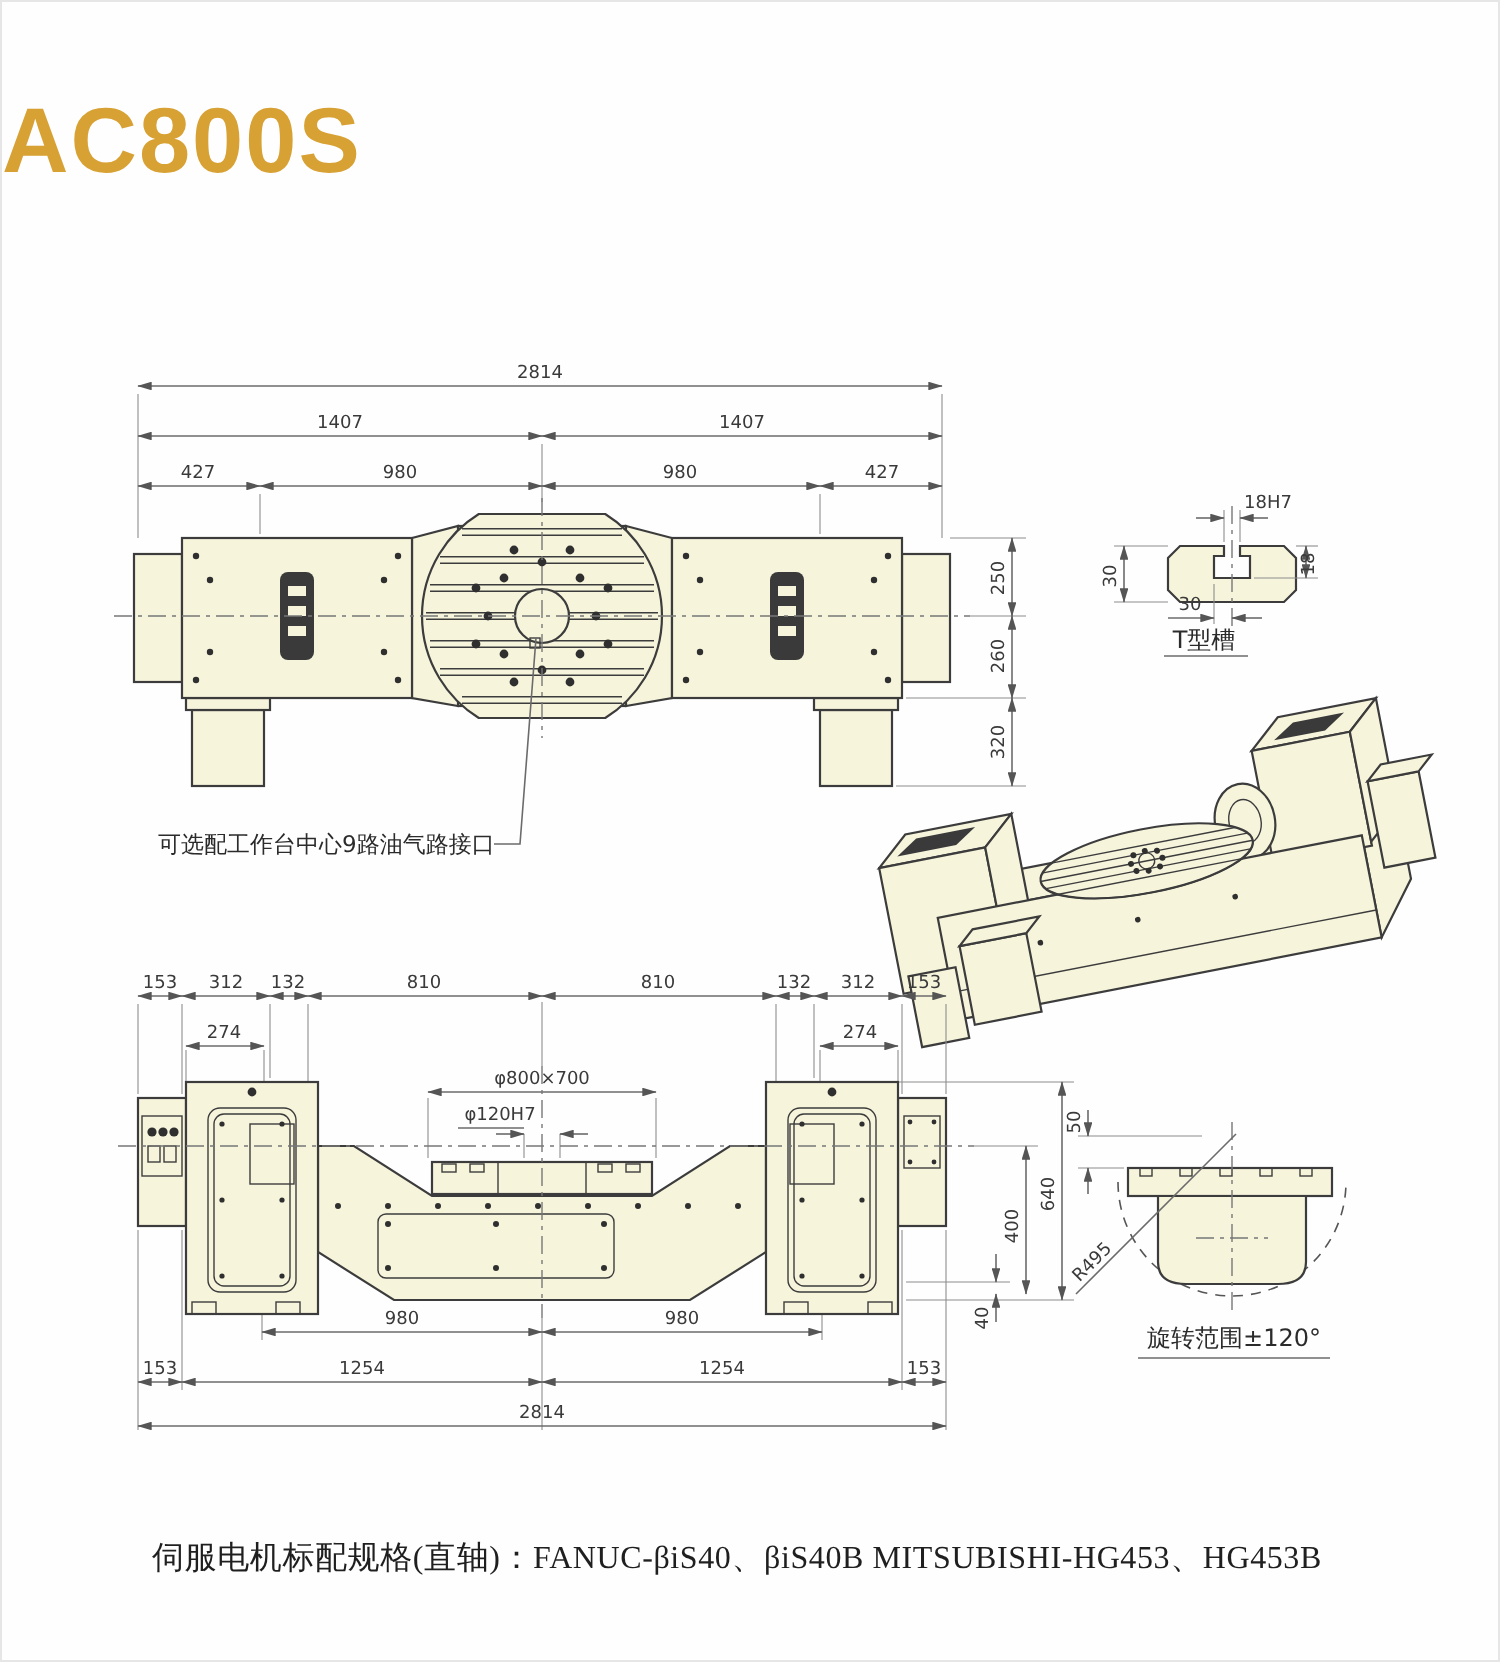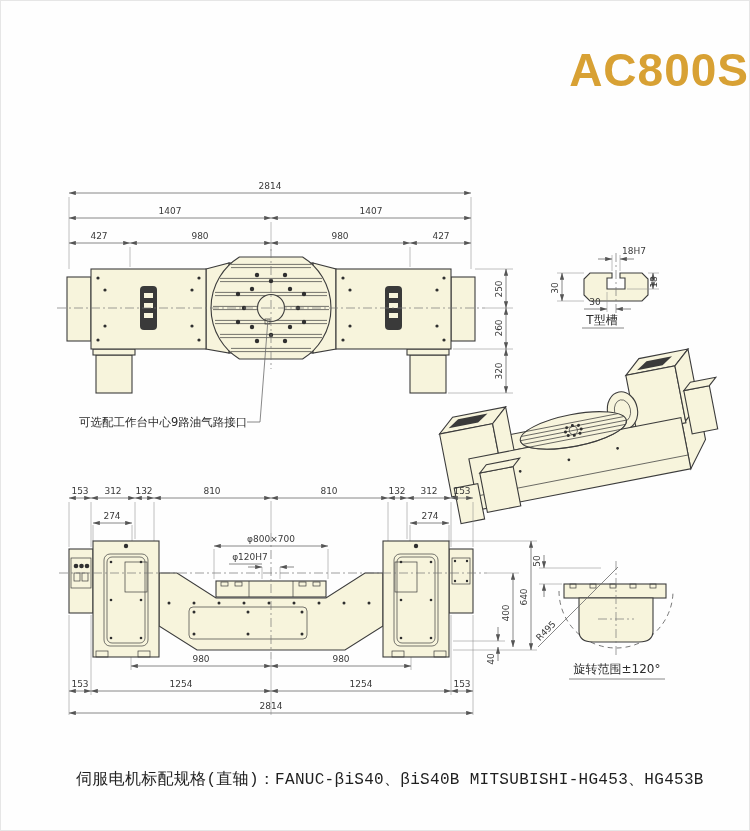--- a/index.html
+++ b/index.html
@@ -1,18 +1,18 @@
 <!DOCTYPE html>
 <html><head>
 <meta charset="utf-8">
 <style>
   html,body{margin:0;padding:0;background:#fff;}
   #page{position:relative;width:750px;height:831px;background:#FEFEFE;border:1px solid #E6E6E6;box-sizing:border-box;overflow:hidden;font-family:"Liberation Sans",sans-serif;}
-  #title{position:absolute;top:42px;left:0;width:100%;text-align:right;font-size:46px;font-weight:bold;letter-spacing:1px;color:#D8A134;font-family:"Liberation Sans",sans-serif;}
-  #footer{position:absolute;top:768px;left:75px;font-size:16px;color:#1F1F1F;letter-spacing:0.3px;white-space:nowrap;font-family:Liberation Mono, monospace;}
+  #title{position:absolute;top:42px;left:0;width:100%;text-align:left;font-size:46px;font-weight:bold;letter-spacing:1px;color:#D8A134;font-family:"Liberation Sans",sans-serif;}
+  #footer{position:absolute;top:768px;left:75px;font-size:16px;color:#1F1F1F;letter-spacing:0.3px;white-space:nowrap;font-family:Liberation Serif, serif;}
   svg{position:absolute;top:0;left:0;}
   .obj{fill:#F7F4DC;stroke:#3C3C3C;stroke-width:1.1;}
   .objt{fill:none;stroke:#3C3C3C;stroke-width:0.7;}
   .dark{fill:#3A3A3A;stroke:none;}
   .lite{fill:#F7F4DC;stroke:none;}
   .dot{fill:#2F2F2F;stroke:none;}
   .dim{stroke:#6B6B6B;stroke-width:0.8;fill:none;}
   .ext{stroke:#8C8C8C;stroke-width:0.55;fill:none;}
   .cl{stroke:#777;stroke-width:0.7;fill:none;stroke-dasharray:9 3 2 3;}
   .dash{stroke:#555;stroke-width:0.8;fill:none;stroke-dasharray:5 4;}

